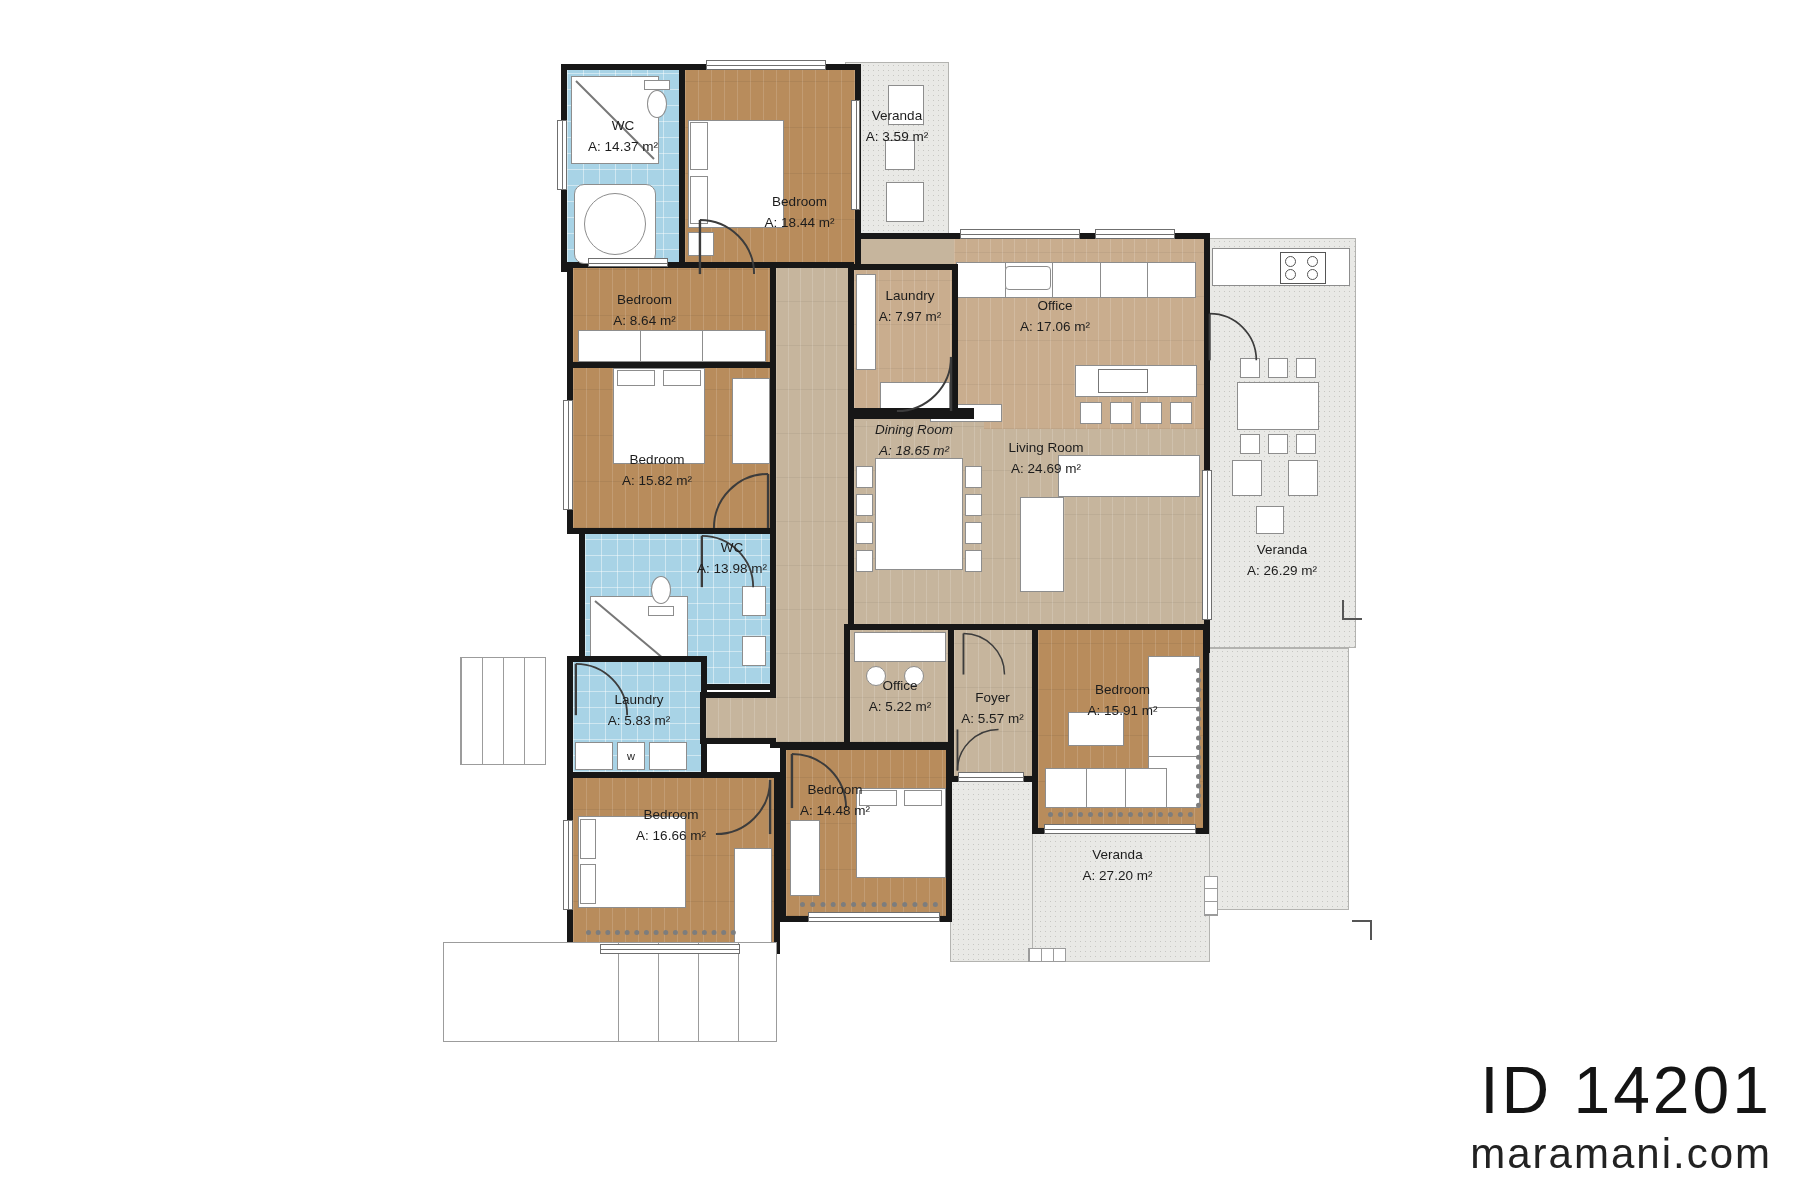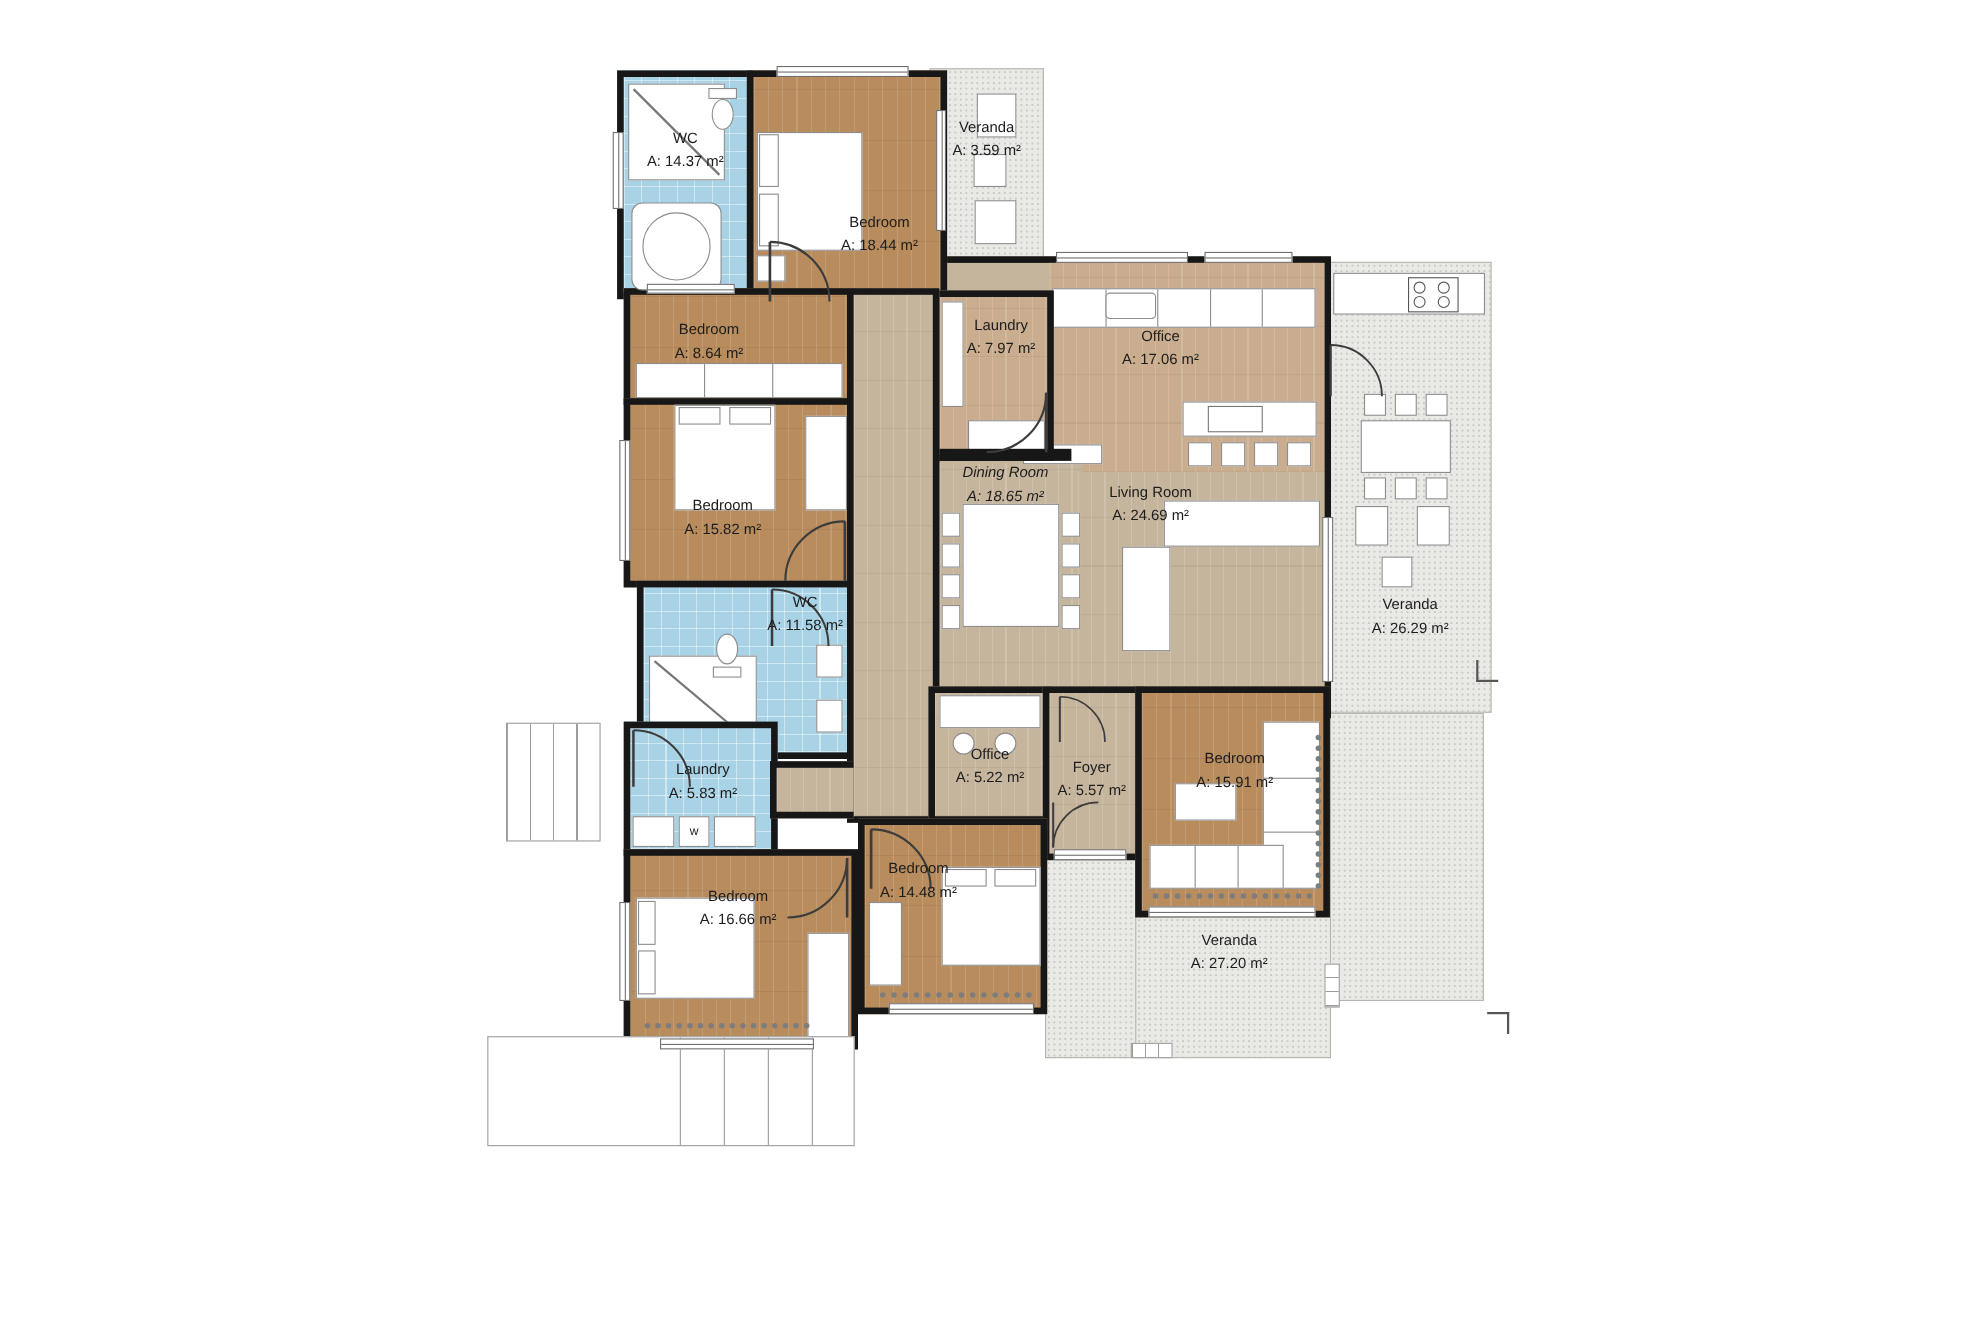--- a/index.html
+++ b/index.html
@@ -313,21 +313,21 @@
   <div class="lbl" style="left:962px;top:438px;width:168px;">
     <span>Living Room</span>
     <span>A:  24.69 m²</span>
   </div>
   <div class="lbl" style="left:1222px;top:540px;width:120px;">
     <span>Veranda</span>
     <span>A: 26.29 m²</span>
   </div>
   <div class="lbl" style="left:672px;top:538px;width:120px;">
     <span>WC</span>
-    <span>A: 11.58 m²</span>
+    <span>A: 13.98 m²</span>
   </div>
   <div class="lbl" style="left:580px;top:690px;width:118px;">
     <span>Laundry</span>
     <span>A: 5.83 m²</span>
   </div>
   <div class="lbl" style="left:845px;top:676px;width:110px;">
     <span>Office</span>
     <span>A: 5.22 m²</span>
   </div>
   <div class="lbl" style="left:940px;top:688px;width:105px;">
@@ -344,14 +344,16 @@
   </div>
   <div class="lbl" style="left:760px;top:780px;width:150px;">
     <span>Bedroom</span>
     <span>A: 14.48 m²</span>
   </div>
   <div class="lbl" style="left:1030px;top:845px;width:175px;">
     <span>Veranda</span>
     <span>A: 27.20 m²</span>
   </div>
 
+  <div id="plan-id">ID 14201</div>
+  <div id="site">maramani.com</div>
 
 </div>
 
 </body></html>

